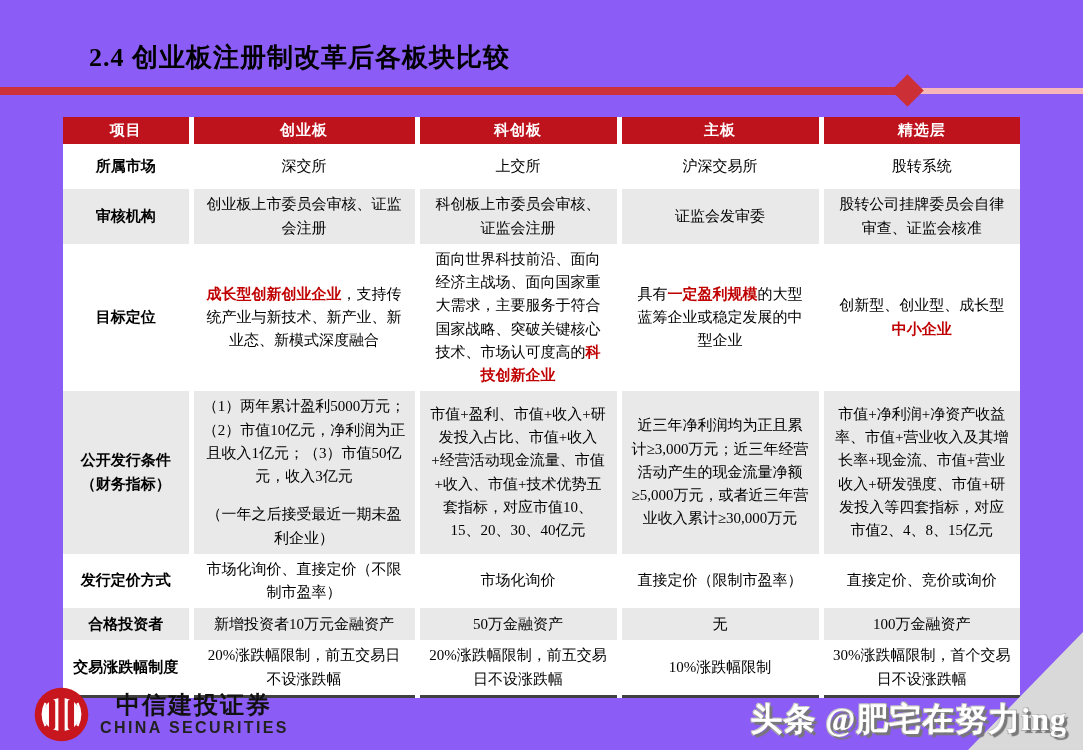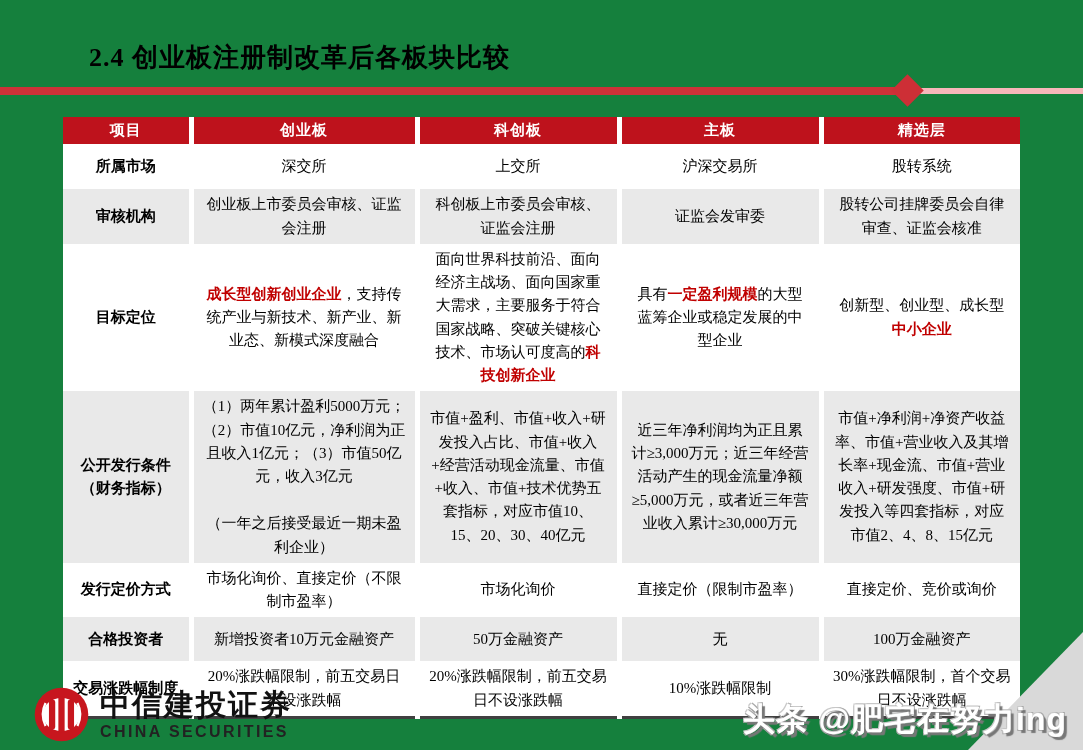--- a/index.html
+++ b/index.html
@@ -1,20 +1,20 @@
 <!DOCTYPE html>
 <html><head>
 <meta charset="utf-8">
 <style>
   * { margin: 0; padding: 0; box-sizing: border-box; }
   body { background: #888; font-family: "Liberation Serif", "DejaVu Serif", serif; }
   .page {
     position: relative;
     width: 1083px; height: 750px;
-    background: #15803d;
+    background: #8b5cf6;
     overflow: hidden;
     margin: 0 auto;
   }
   
   .title {
     position: absolute; left: 89px; top: 40px;
     font-size: 26px; font-weight: 700; color: #000;
     letter-spacing: 1px;
   }
   
@@ -52,54 +52,54 @@
     font-weight: 700; height: 17px; padding: 2px 4px;
     letter-spacing: 1px;
   }
   .board-table tbody th {
     font-weight: 700; color: #000;
     padding: 4px 2px;
   }
   tr.row-white  { background: #ffffff; }
   tr.row-gray   { background: #e9e9e9; }
   .red-em { color: #c00000; font-weight: 700; text-align: right; }
-  .para + .para { margin-top: 24px; }
+  .para + .para { margin-top: 15px; }
   .h-market { height: 45px; }
   .h-review { height: 37px; }
   .h-position { height: 138px; }
   .h-finance { height: 162px; }
   .h-pricing { height: 53px; }
-  .h-investor { height: 44px; }
+  .h-investor { height: 32px; }
   .h-limit { height: 53px; }
   
   .logo-wrap {
     position: absolute; left: 33px; top: 686px;
     display: flex; align-items: center;
   }
   .logo-mark { width: 57px; height: 57px; flex: 0 0 auto; }
   .logo-text { margin-left: 10px; }
   .logo-cn {
-    font-size: 30px; font-weight: 700; color: #111;
-    letter-spacing: 2px; line-height: 1.15;
+    font-size: 24px; font-weight: 700; color: #111;
+    letter-spacing: 2px; line-height: 1.15; margin-left: 16px;
   }
   .logo-en {
     font-family: "Liberation Sans", sans-serif;
     font-size: 16px; font-weight: 700; color: #222;
     letter-spacing: 2.4px;
   }
   
   .corner-triangle {
     position: absolute; right: 0; bottom: 0;
     width: 115px; height: 118px;
     background: #d9d9d9;
     clip-path: polygon(100% 0, 100% 100%, 0 100%);
   }
   .watermark {
     position: absolute; right: 16px; top: 698px;
-    font-family: Liberation Sans, sans-serif;
+    font-family: Liberation Serif, serif;
     font-size: 32px; font-weight: 700;
     color: #ffffff;
     text-shadow: 3px 3px 1px #777777, -1px -1px 0 #c9c9c9, 1px -1px 0 #aaaaaa, -1px 1px 0 #aaaaaa;
     letter-spacing: 1px;
   }
 </style>
 </head>
 <body>
 
 <div class="page">

